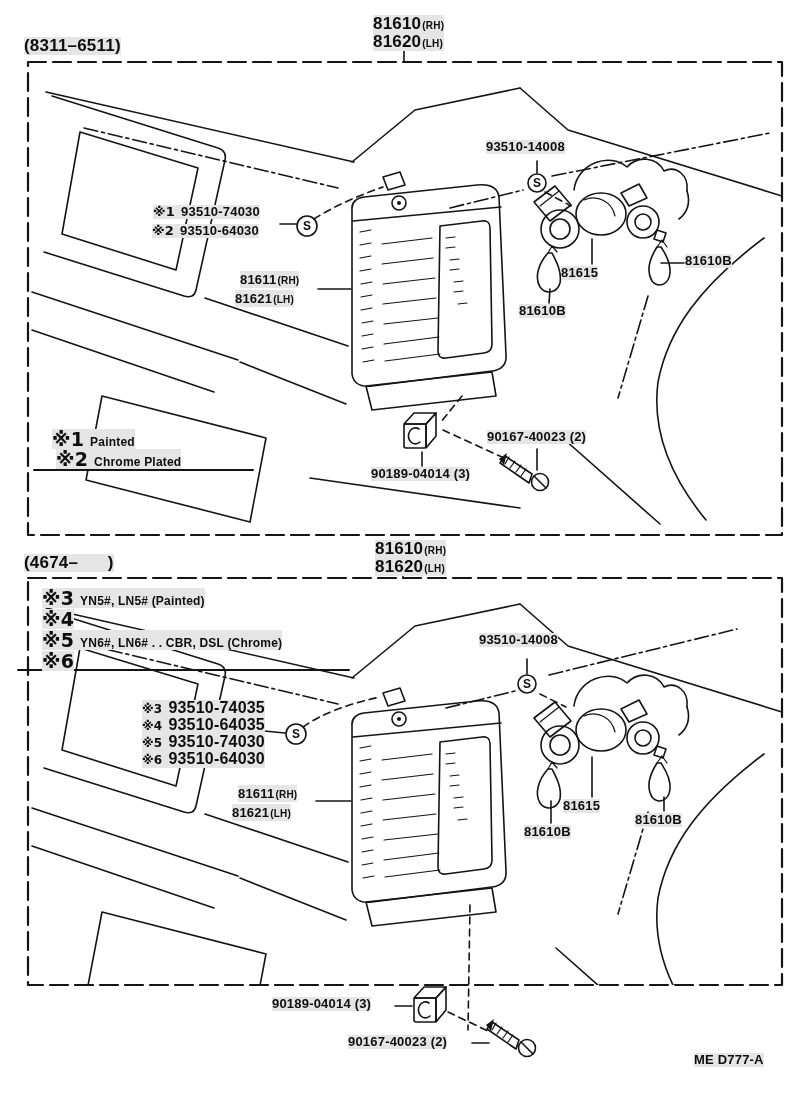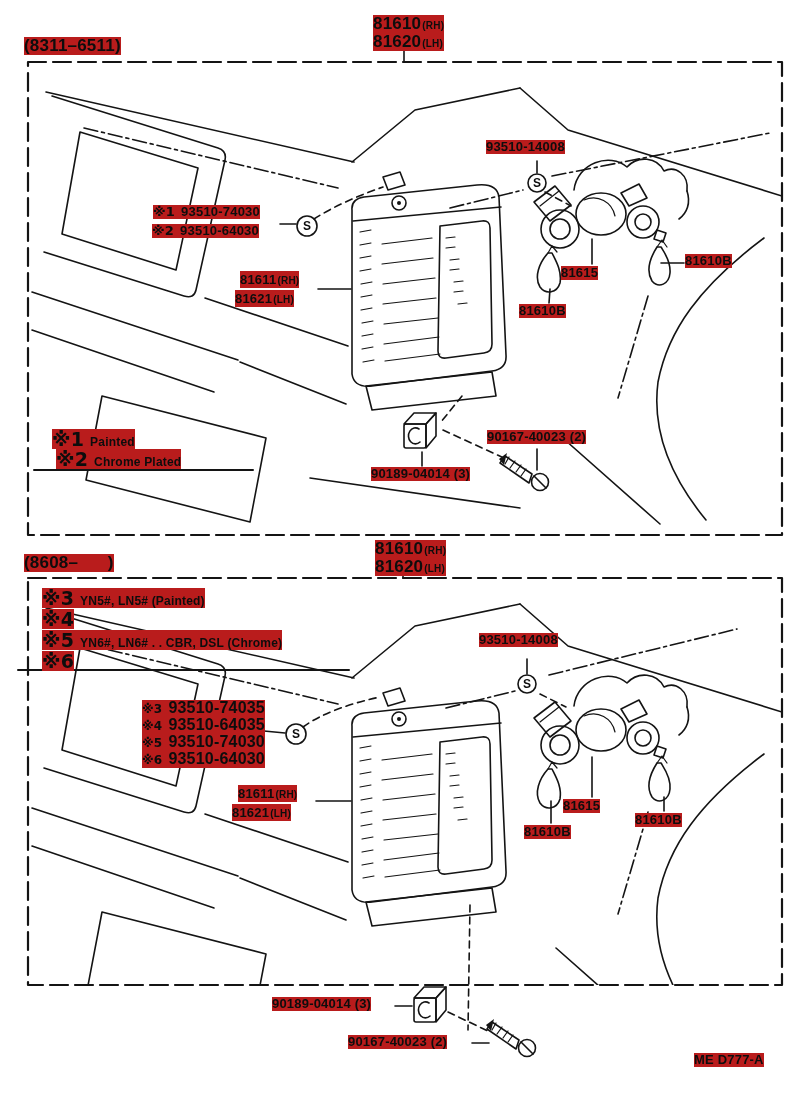--- a/index.html
+++ b/index.html
@@ -1,20 +1,20 @@
 <!DOCTYPE html>
 <html><head>
 <meta charset="utf-8">
 <style>
   html,body{margin:0;padding:0}
   body{width:800px;height:1110px;position:relative;background:#fff;
        font-family:"Liberation Sans","DejaVu Sans",sans-serif;color:#0d0d0d;overflow:hidden}
   svg.art{position:absolute;left:0;top:0;z-index:1}
   .lbl{position:absolute;z-index:2;font-weight:700;white-space:nowrap;color:#0d0d0d;
-       background:#b91c1c;line-height:1.06;letter-spacing:.2px}
+       background:#e5e5e5;line-height:1.06;letter-spacing:.2px}
   .pre{white-space:pre}
   .s17{font-size:17px}
   .s15{font-size:13px}
   .s14{font-size:16px}
   .sfx{font-size:10px;font-weight:700;margin-left:1px}
   .mk{font-family:"DejaVu Sans",sans-serif}
   .mk19{font-size:19px}
   .mk13{font-size:13px}
   .mk12{font-size:12px}
   .t16{font-size:12px}
@@ -215,21 +215,21 @@
   <span class="t16">Painted</span>
 </div>
 <div class="lbl row" style="left:56px;top:449px">
   <span class="mk mk19">※2</span>
   <span class="t16">Chrome Plated</span>
 </div>
 
 <span class="scirc" style="left:307px;top:226px">S</span>
 <span class="scirc" style="left:537px;top:183px">S</span>
 
-<div class="lbl s17 pre" style="left:24px;top:554px">(8608–      )</div>
+<div class="lbl s17 pre" style="left:24px;top:554px">(4674–      )</div>
 
 <div class="lbl twoline" style="left:375px;top:540px">
   <div><span class="s17">81610</span><span class="sfx">(RH)</span></div>
   <div><span class="s17">81620</span><span class="sfx">(LH)</span></div>
 </div>
 
 <div class="lbl row" style="left:42px;top:588px">
   <span class="mk mk19">※3</span>
   <span class="t16">YN5#, LN5# (Painted)</span>
 </div>

